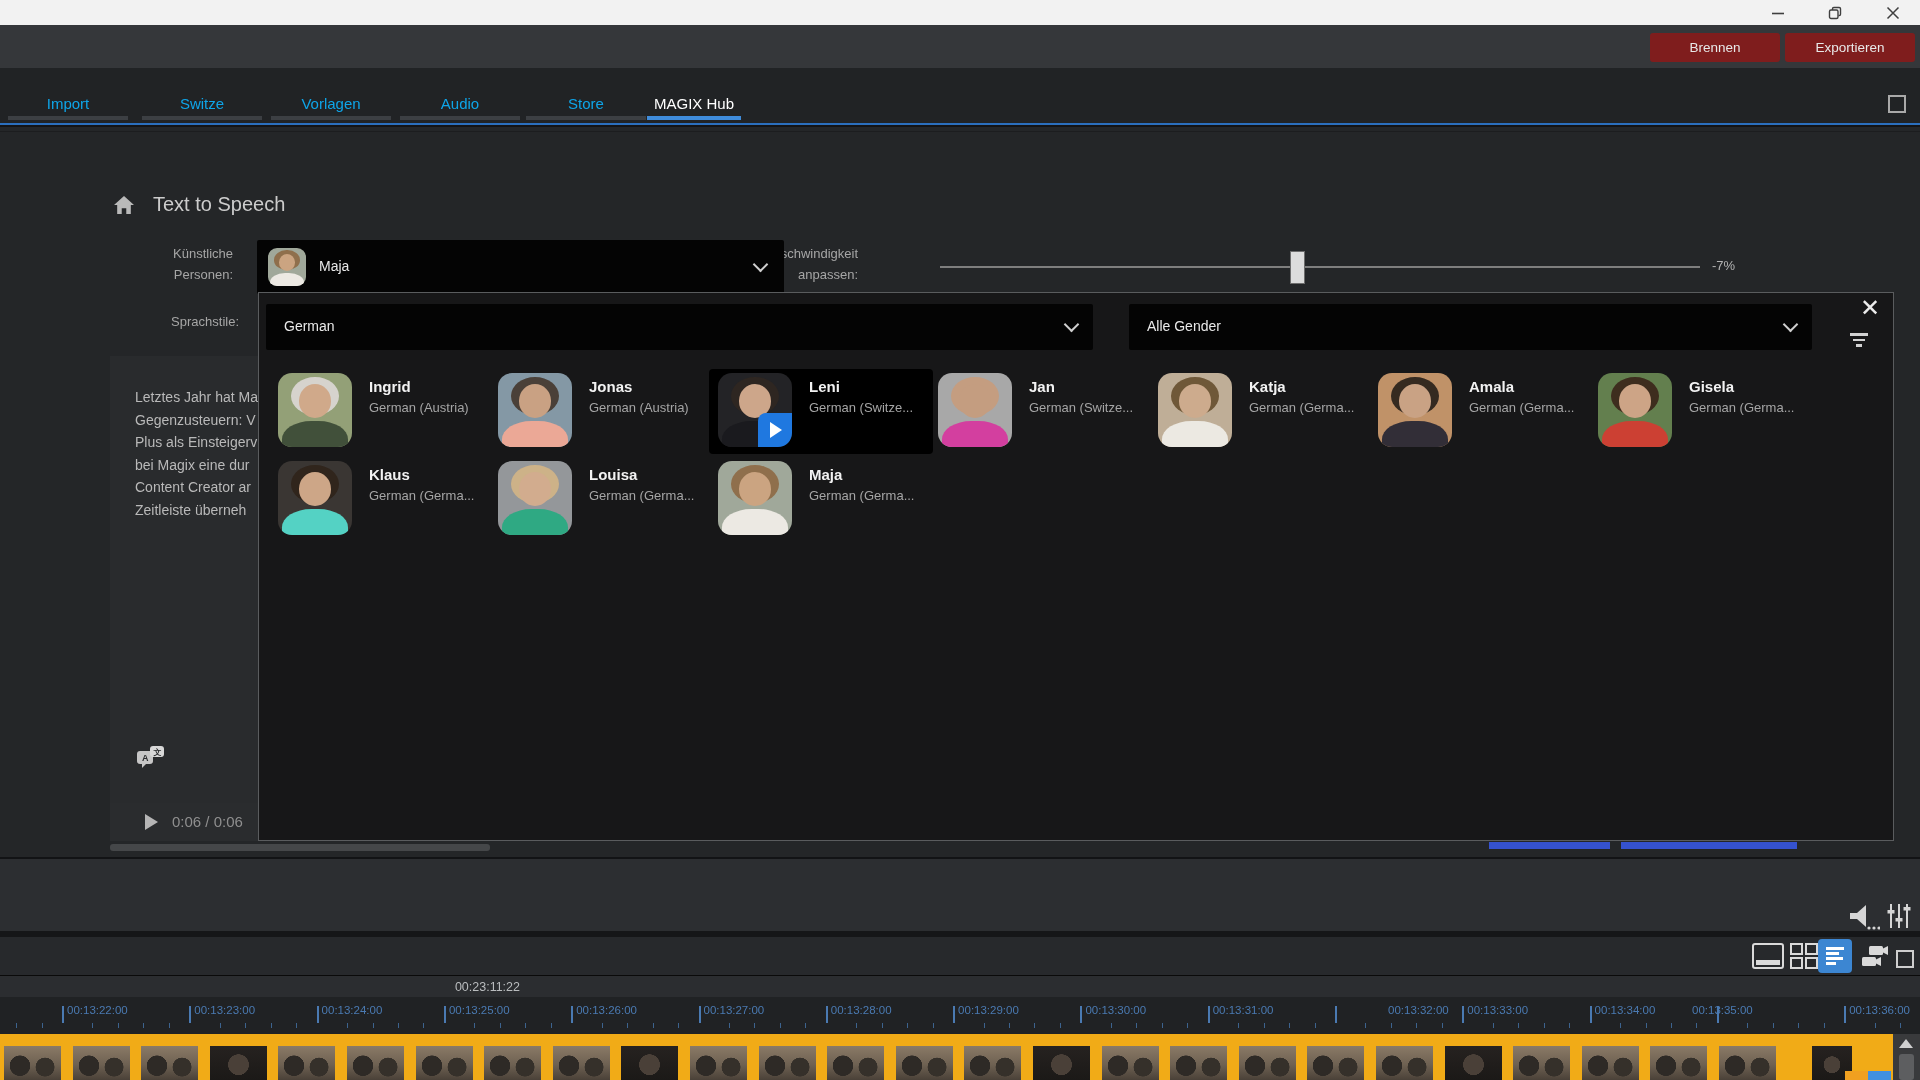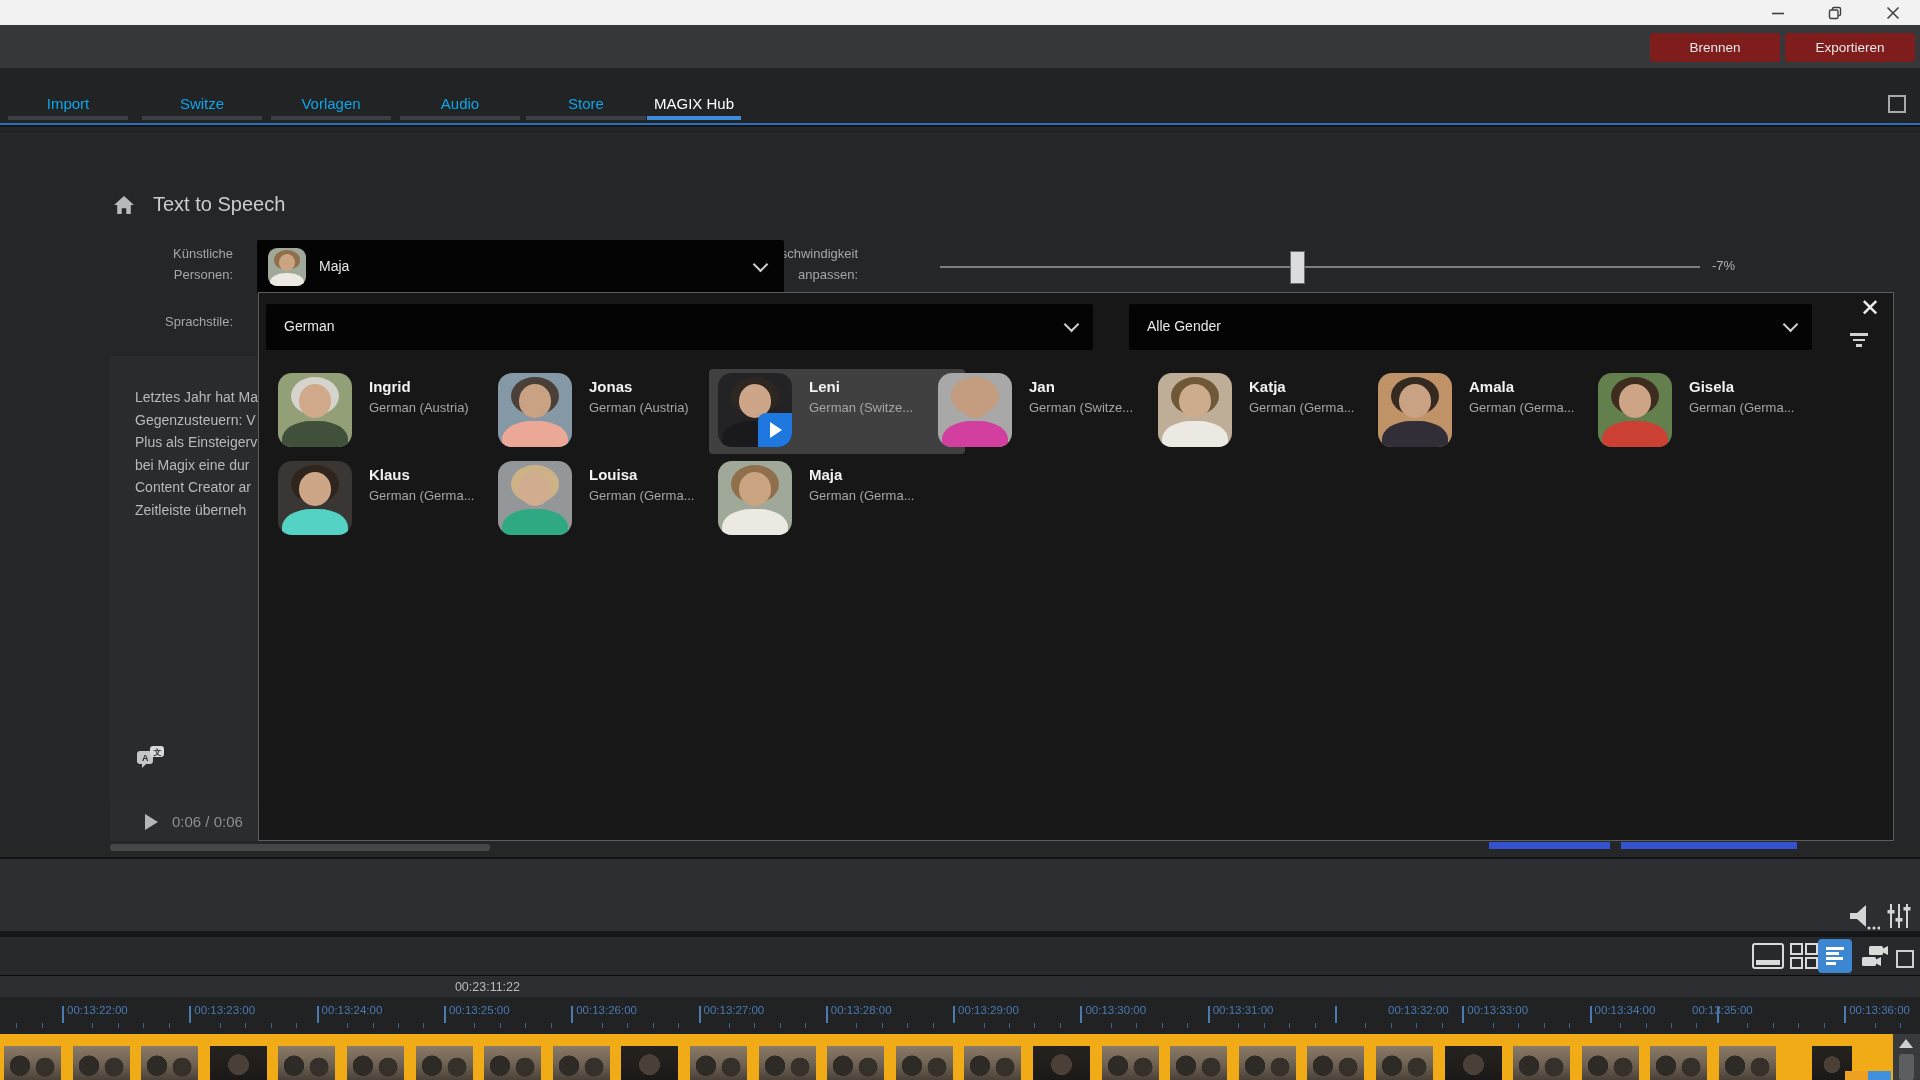--- a/index.html
+++ b/index.html
@@ -29,21 +29,21 @@
   #tabbar-bottom{position:absolute;left:0;top:57px;width:1920px;height:2px;background:#131416;}
   #panel-toggle-icon{position:absolute;left:1888px;top:27px;width:14px;height:14px;border:2px solid #a9a9a9;cursor:pointer;}
 
   
   #main{left:0;top:127px;width:1920px;height:730px;background:#242628;}
   #main-divider{position:absolute;left:0;top:4px;width:1920px;height:1px;background:#1c1d1f;}
   #tts-header{position:absolute;left:113px;top:66px;display:flex;align-items:center;gap:18px;}
   #tts-title{color:#cccccc;font-size:20px;}
   .side-label{position:absolute;width:160px;text-align:right;color:#a6a6a6;font-size:13px;line-height:21px;}
   #persons-label{left:73px;top:116px;}
-  #styles-label{left:73px;top:184px;}
+  #styles-label{left:79px;top:184px;}
   #speed-label{left:698px;top:116px;}
 
   
   .dd{position:absolute;background:#040404;border-radius:2px;cursor:pointer;}
   #person-dd{left:257px;top:113px;width:527px;height:54px;}
   #person-dd .avatar{left:11px;top:8px;width:38px;height:38px;border-radius:9px;}
   #person-dd-label{position:absolute;left:62px;top:18px;color:#e8e8e8;font-size:14px;}
   .chev{position:absolute;width:9px;height:9px;border-right:2px solid #cfcfcf;border-bottom:2px solid #cfcfcf;transform:rotate(45deg);}
   #person-dd .chev{right:18px;top:19px;}
 
@@ -58,21 +58,21 @@
   #gender-dd{left:870px;top:11px;width:683px;height:46px;}
   .dd-text{position:absolute;left:18px;top:14px;color:#e9e9e9;font-size:14px;}
   #lang-dd .chev{right:16px;top:15px;}
   #gender-dd .chev{right:16px;top:15px;}
   #filter-icon{position:absolute;left:1590px;top:40px;width:20px;height:16px;cursor:pointer;}
   #filter-icon span{position:absolute;left:50%;transform:translateX(-50%);height:2.5px;background:#d2d2d2;}
   #popup-close{position:absolute;left:1598px;top:2px;width:26px;height:26px;cursor:pointer;color:#ececec;font-size:24px;line-height:26px;text-align:center;font-weight:300;}
 
   
   .voice-card{position:absolute;width:224px;height:85px;border-radius:4px;cursor:pointer;}
-  .voice-card.selected{background:#404040;padding-left:32px;}
+  .voice-card.selected{background:#000000;}
   .avatar{position:absolute;overflow:hidden;background:var(--abg,#555);}
   .voice-card .avatar{left:9px;top:4px;width:74px;height:74px;border-radius:14px;}
   .avatar .hair{position:absolute;left:17%;top:5%;width:66%;height:52%;border-radius:50%;background:var(--ahair,#333);}
   .avatar .head{position:absolute;left:28%;top:15%;width:44%;height:46%;border-radius:50%;background:var(--askin,#c9a183);}
   .avatar .body{position:absolute;left:6%;bottom:-20%;width:88%;height:55%;border-radius:45% 45% 0 0;background:var(--ashirt,#777);}
   .v-name{position:absolute;left:100px;top:9px;color:#f2f2f2;font-size:15px;font-weight:bold;}
   .v-lang{position:absolute;left:100px;top:31px;color:#a5a5a5;font-size:13px;}
   .play-badge{position:absolute;right:0;bottom:0;width:34px;height:34px;background:#1f78e0;border-radius:8px 0 12px 0;}
   .play-badge .tri{position:absolute;left:12px;top:9px;width:0;height:0;border-left:12px solid #fff;border-top:8px solid transparent;border-bottom:8px solid transparent;}
 

